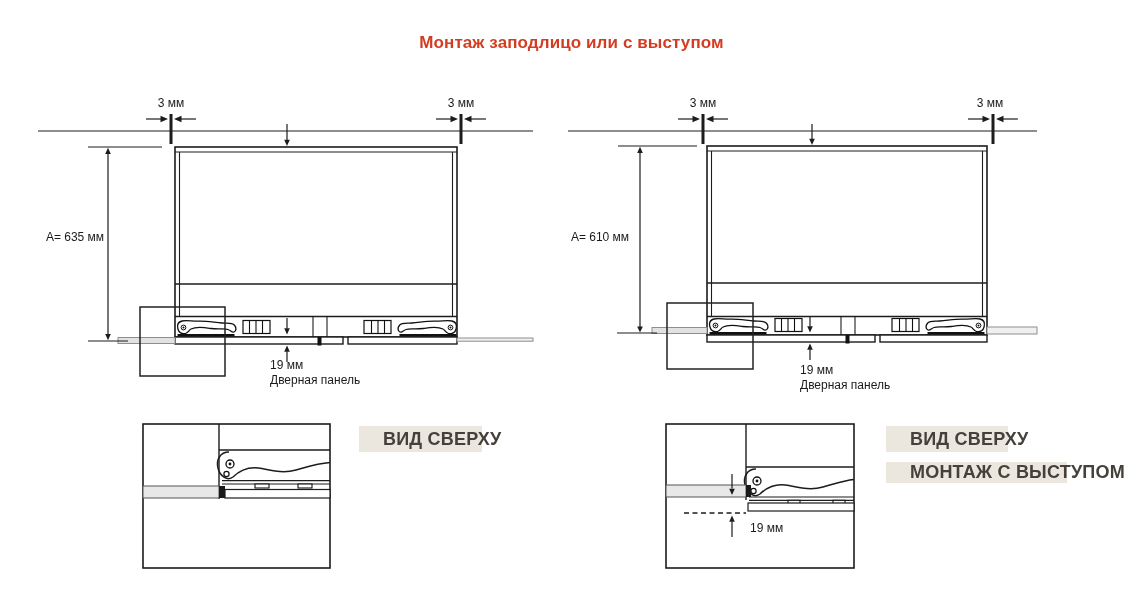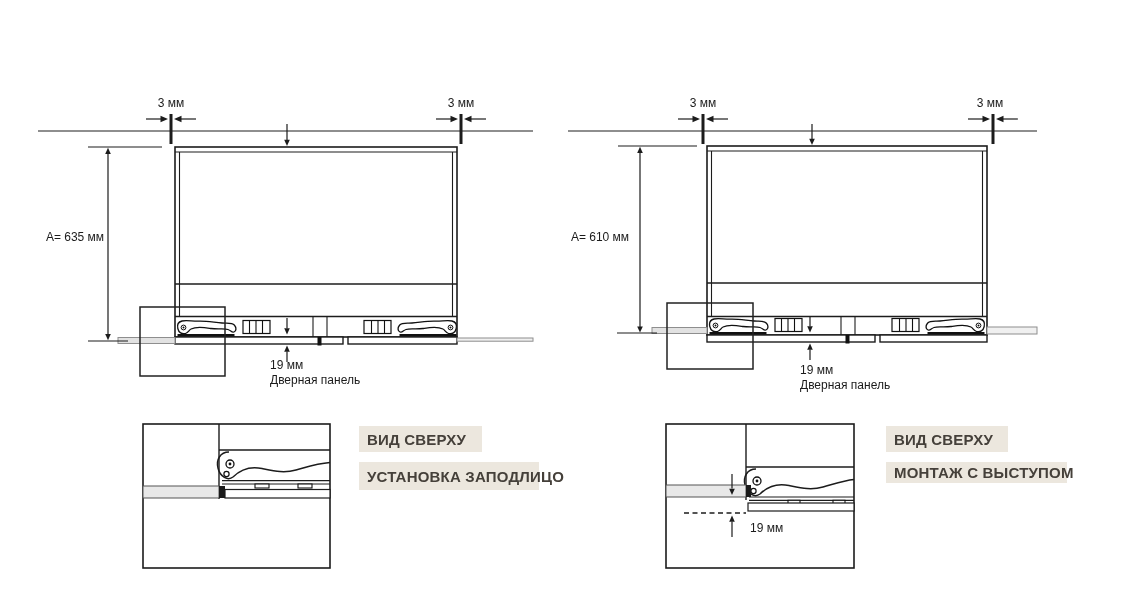--- a/index.html
+++ b/index.html
@@ -2,32 +2,33 @@
 <html><head>
 <meta charset="utf-8">
 <style>
   html,body{margin:0;padding:0;background:#fff}
   .page{position:relative;width:1125px;height:608px;background:#ffffff;overflow:hidden;
         font-family:"Liberation Sans","DejaVu Sans",sans-serif}
   .title{position:absolute;left:18px;right:0;top:33px;margin:0;text-align:center;
          font-size:17px;font-weight:700;color:#d43c22;letter-spacing:.1px}
   .diag{position:absolute}
   .tag{position:absolute;box-sizing:border-box;background:#ece7de;color:#45403a;
-       font-size:15px;font-weight:700;display:flex;align-items:center;
-       padding:0 8px;letter-spacing:.2px;white-space:nowrap}
+       font-size:18px;font-weight:700;display:flex;align-items:center;
+       padding:0 24px;letter-spacing:.2px;white-space:nowrap}
   svg text{font-family:"Liberation Sans","DejaVu Sans",sans-serif;font-size:12px;fill:#1b1b1b}
   .ln{stroke:#1c1c1c;fill:none}
   .gr{stroke:#8e8e8e;fill:none}
   .hd{fill:#1c1c1c;stroke:none}
 </style>
 </head>
 <body>
 
 <div class="page">
 
+  <h1 class="title">Монтаж заподлицо или с выступом</h1>
 
   <svg class="diag" style="left:25px;top:85px" width="515" height="315" viewBox="25 85 515 315">
 
     <g>
       <line class="gr" x1="38" y1="131" x2="533" y2="131" stroke-width="2.2"></line>
     </g>
 
     <g>
       <line class="ln" x1="171" y1="114" x2="171" y2="144" stroke-width="3"></line>
       <line class="ln" x1="146" y1="119" x2="163.5" y2="119" stroke-width="1.2"></line>
@@ -248,17 +249,16 @@
       <line class="ln" x1="732" y1="474" x2="732" y2="488.5" stroke-width="1.2"></line>
       <polygon class="hd" points="732,495 729.2,488.8 734.8,488.8"></polygon>
       <line class="ln" x1="684" y1="513" x2="746" y2="513" stroke-width="1.3" stroke-dasharray="5 3.5"></line>
       <line class="ln" x1="732" y1="537" x2="732" y2="521.5" stroke-width="1.2"></line>
       <polygon class="hd" points="732,515.5 729.2,521.7 734.8,521.7"></polygon>
       <text x="750" y="532">19 мм</text>
     </g>
   </svg>
 
   <div class="tag" style="left:359px;top:426px;width:123px;height:26px">ВИД СВЕРХУ</div>
-  <div class="tag" style="left:359px;top:462px;width:180px;height:28px">УСТАНОВКА ЗАПОДЛИЦО</div>
   <div class="tag" style="left:886px;top:426px;width:122px;height:26px">ВИД СВЕРХУ</div>
   <div class="tag" style="left:886px;top:462px;width:181px;height:21px">МОНТАЖ С ВЫСТУПОМ</div>
 
 </div>
 
 </body></html>

